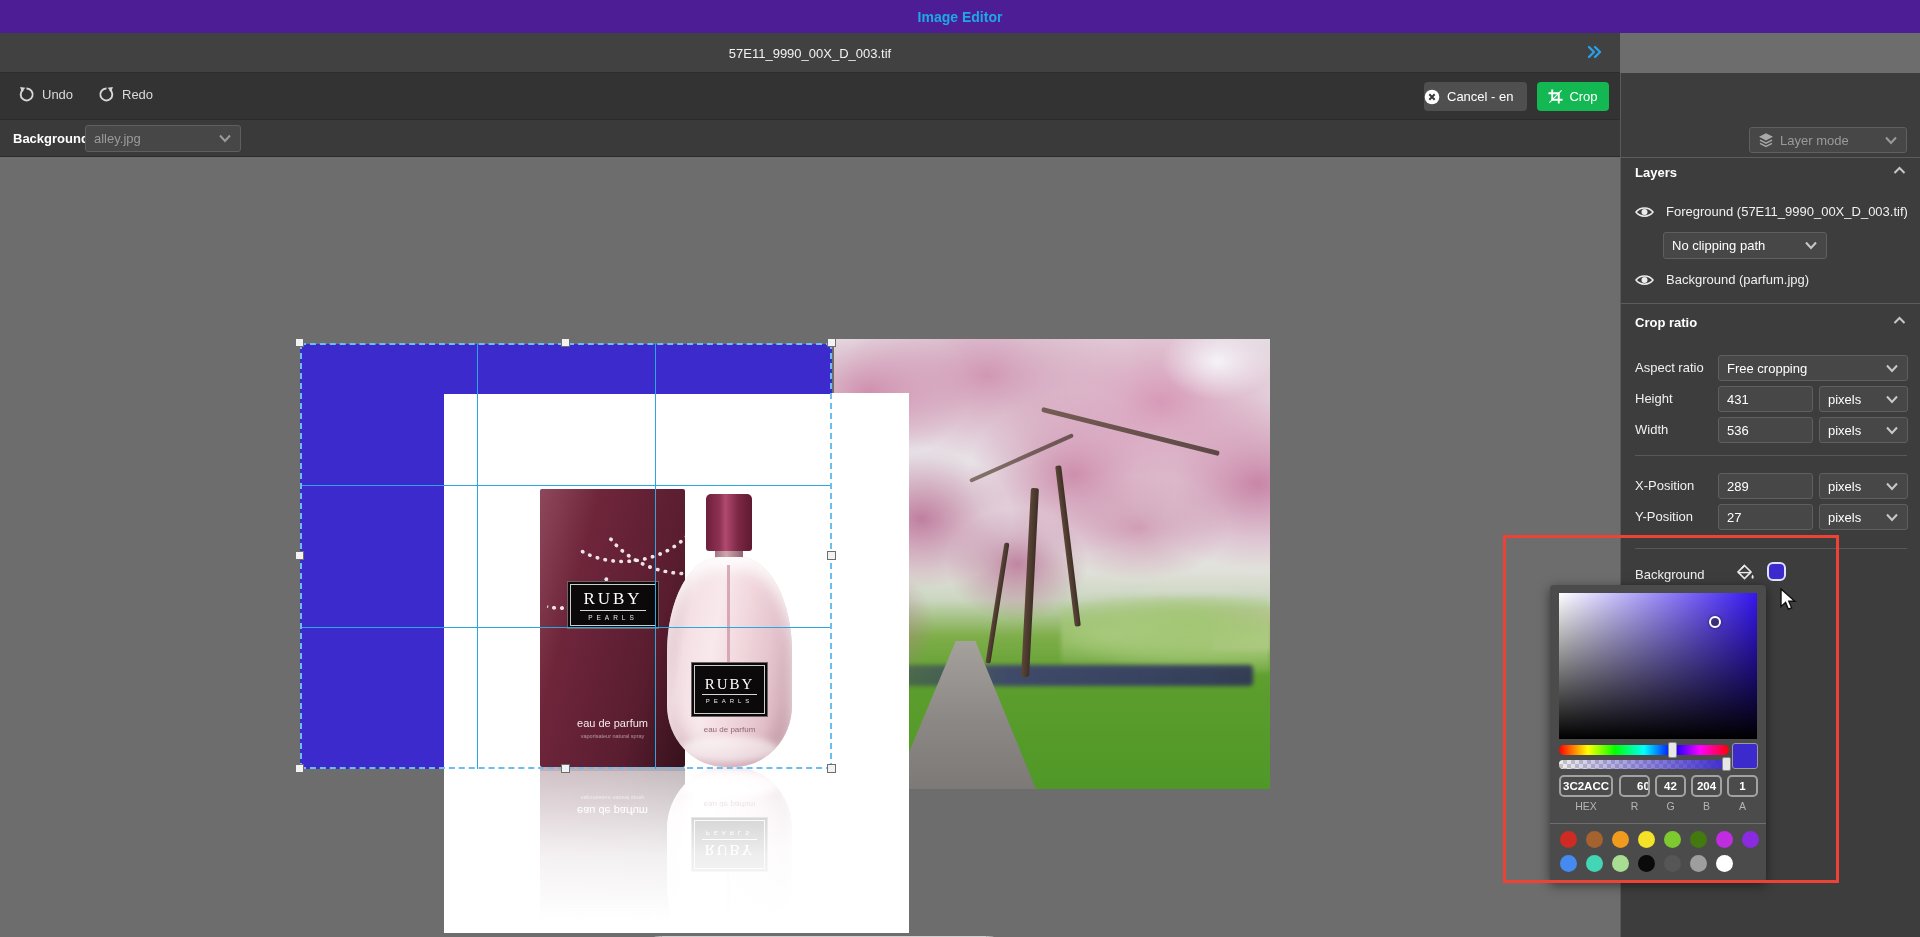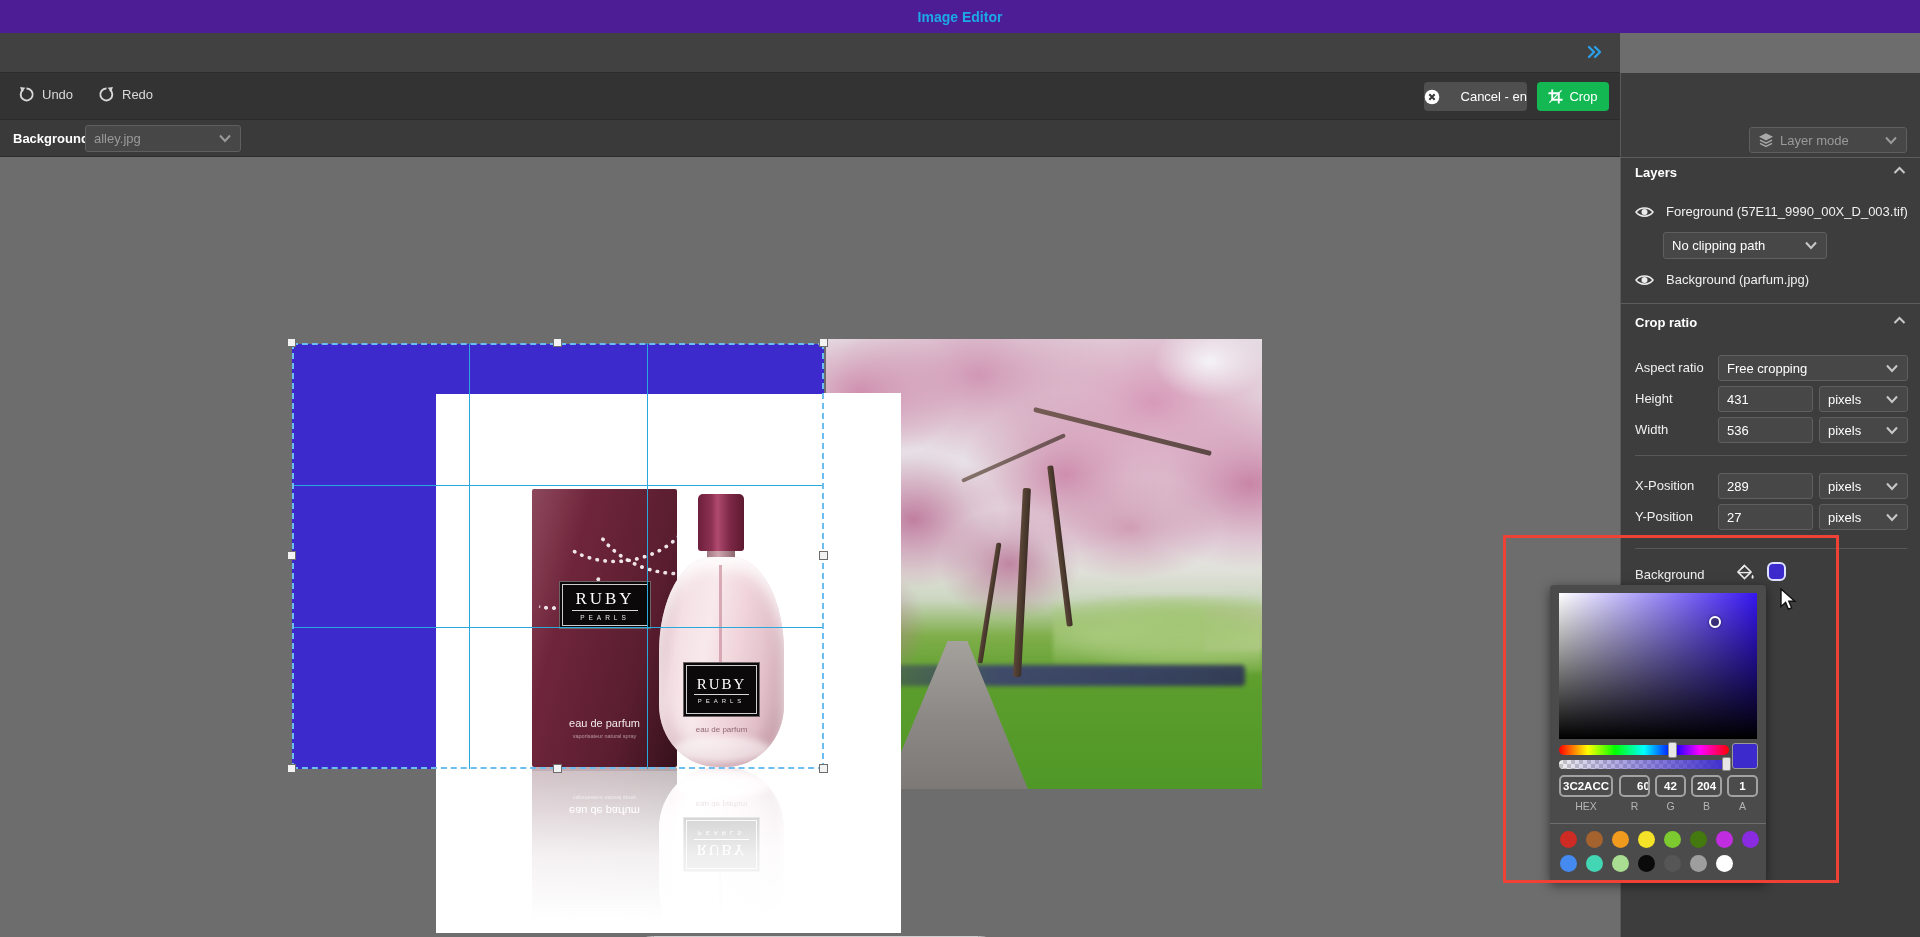--- a/index.html
+++ b/index.html
@@ -21,21 +21,21 @@
   .panelheader .chevL { position:absolute; left:18px; top:13px; }
   .panelheader .tab1 { position:absolute; left:66px; top:13px; color:var(--accent); font-size:13px; font-weight:bold; cursor:pointer; }
   .panelheader .tab2 { position:absolute; left:174px; top:13px; color:#e8e8e8; font-size:13px; cursor:pointer; }
   .panelheader .chevR { position:absolute; left:262px; top:12px; }
 
   .toolbar { position:absolute; left:0; top:73px; width:1620px; height:47px; background:#333333;
              border-bottom:1px solid #2b2b2b; }
   .tbtn { position:absolute; top:13px; display:flex; align-items:center; gap:7px; color:#d9d9d9; font-size:13px; cursor:pointer; }
   .tbtn.undo { left:18px; } .tbtn.redo { left:98px; }
   .cancel-btn { position:absolute; left:1424px; top:9px; width:103px; height:29px; background:#4f4f4f; border-radius:4px;
-                display:flex; align-items:center; justify-content:space-between; gap:7px; color:#fff; font-size:13px; cursor:pointer; }
+                display:flex; align-items:center; justify-content:flex-start; gap:7px; color:#fff; font-size:13px; cursor:pointer; }
   .crop-btn { position:absolute; left:1537px; top:9px; width:72px; height:29px; background:var(--green); border-radius:4px;
               display:flex; align-items:center; justify-content:center; gap:6px; color:#fff; font-size:13px; cursor:pointer; }
 
   .optionsbar { position:absolute; left:0; top:120px; width:1620px; height:37px; background:#3a3a3a; border-bottom:1px solid #2b2b2b; }
   .optionsbar .lbl { position:absolute; left:13px; top:11px; color:#fff; font-size:13px; font-weight:bold; }
   .optionsbar .dd { position:absolute; left:85px; top:5px; width:156px; height:27px; }
 
   
   .ctrl { background:#474747; border:1px solid #5f5f5f; border-radius:3px; color:#fff; font-size:13px;
           display:flex; align-items:center; padding:0 8px; position:relative; cursor:pointer; }
@@ -56,21 +56,21 @@
   .cliprow { position:absolute; left:42px; top:159px; width:164px; height:27px; }
   .croplbl { position:absolute; left:14px; color:#f0f0f0; font-size:13px; line-height:26px; }
   .cropctrl { position:absolute; height:26px; }
 
   .bgcolorrow-lbl { position:absolute; left:14px; top:494px; color:#f0f0f0; font-size:13px; }
   .bucket { position:absolute; left:114px; top:490px; cursor:pointer; }
   .bgswatch { position:absolute; left:146px; top:489px; width:19px; height:19px; border-radius:6px;
               border:2px solid #dfe2ff; cursor:pointer; }
 
   
-  .canvas { position:absolute; left:4px; top:157px; width:1620px; height:780px; background:#6d6d6d; }
+  .canvas { position:absolute; left:12px; top:157px; width:1620px; height:780px; background:#6d6d6d; }
 
   
   .alley { position:absolute; left:822px; top:182px; width:436px; height:450px; overflow:hidden;
            background:linear-gradient(to bottom,#e7e4e8 0%,#eae7ea 44%,#dfe0d8 52%,#cbd6c0 58%,#7fae4a 66%,#5d9e2d 76%,#4f9827 100%); }
   .a-canopy { position:absolute; inset:0; background:
       radial-gradient(ellipse 80px 55px at 88% 5%, rgba(246,246,250,.95), rgba(246,246,250,0) 70%),
       radial-gradient(ellipse 140px 95px at 8% 12%, #cf8fae, rgba(207,143,174,0) 72%),
       radial-gradient(ellipse 190px 120px at 35% 8%, #d197b4, rgba(209,151,180,0) 75%),
       radial-gradient(ellipse 210px 150px at 75% 14%, #d79ab8, rgba(215,154,184,0) 75%),
       radial-gradient(ellipse 170px 120px at 97% 32%, #c884a6, rgba(200,132,166,0) 72%),
@@ -184,20 +184,21 @@
 </head>
 <body>
 
 <div id="app" style="--accent: #1da9e8; --green: #13b853; --red: #ee4236; --fill: #3C2ACC; --grid: #29a8e0;">
 
   <div class="topbar">
     <span class="title">Image Editor</span>
   </div>
 
   <div class="filebar">
+    <span class="filename">57E11_9990_00X_D_003.tif</span>
     <span class="expand">
       <svg width="18" height="14" viewBox="0 0 18 14">
           <path d="M3 2 L8 7 L3 12 M9 2 L14 7 L9 12" fill="none" stroke="#2a9fe8" stroke-width="2.4" stroke-linecap="round" stroke-linejoin="round"></path>
         </svg>
     </span>
   </div>
 
 
   <div class="toolbar">
     <div class="tbtn undo">

